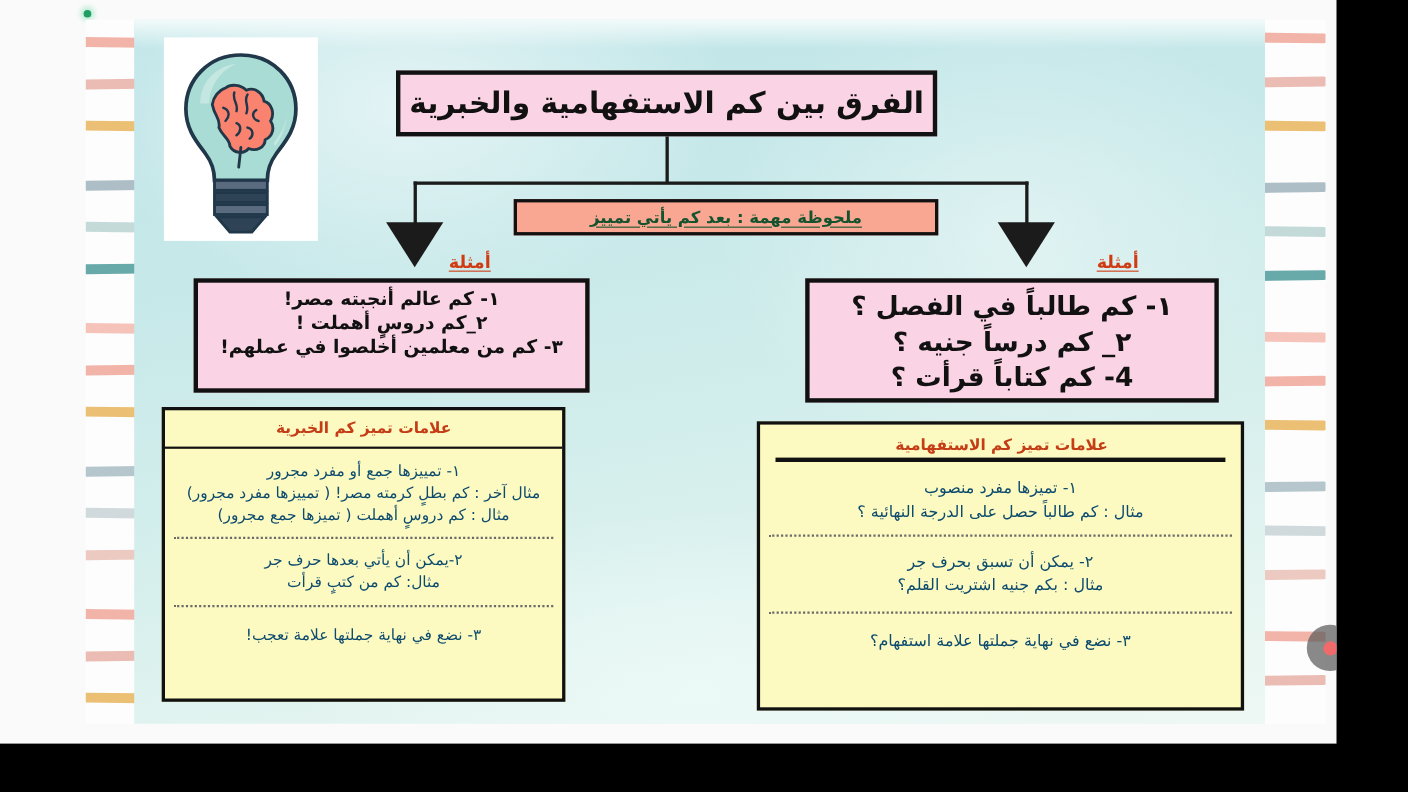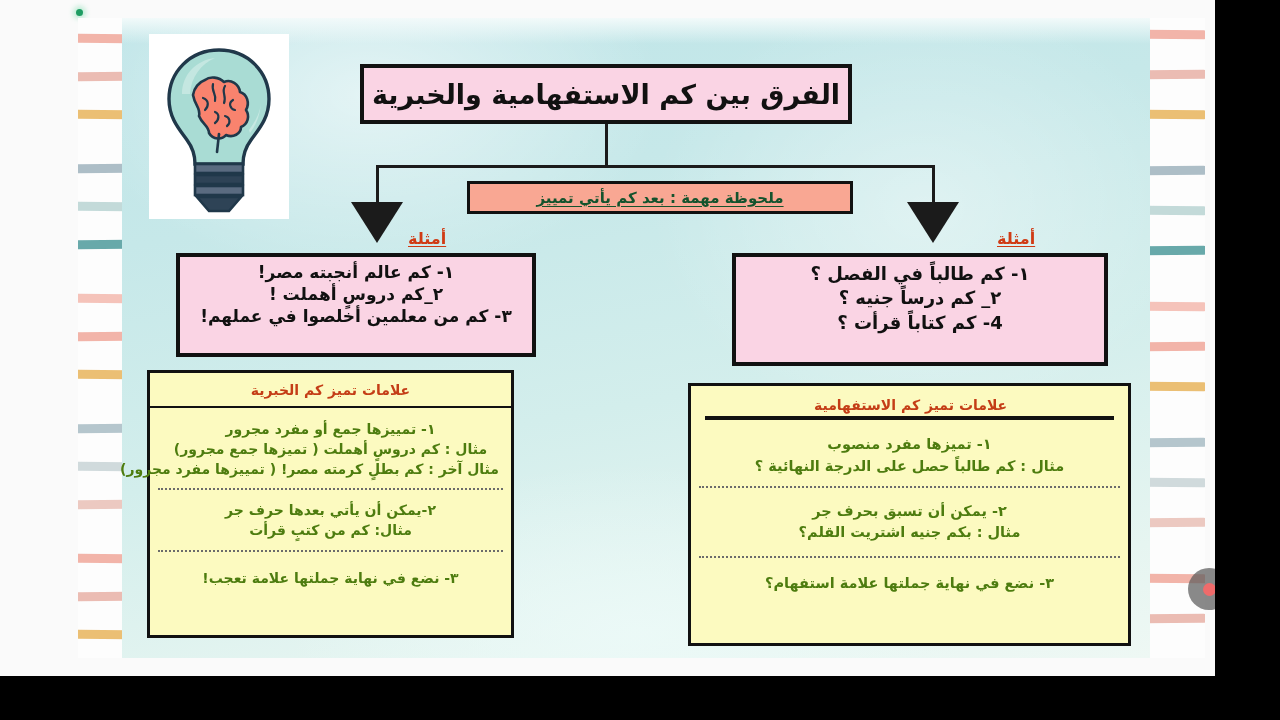--- a/index.html
+++ b/index.html
@@ -104,42 +104,42 @@
     position:absolute;background:#fad4e4;border:4px solid #111;
     box-sizing:border-box;direction:rtl;
     padding:5px 10px 4px 10px;
   }
   .exbox.l{left:54px;top:235px;width:360px;height:104px;}
   .exbox.r{left:610px;top:235px;width:376px;height:113px;}
   .exbox .line{
     font-size:17px;font-weight:bold;color:#111;
     text-align:center;line-height:1.28;white-space:nowrap;
   }
-  .exbox.r .line{font-size:18px;line-height:1.36;}
+  .exbox.r .line{font-size:24px;line-height:1.36;}
 
   
   .ybox{
     position:absolute;background:#fcfac0;border:3px solid #111;
     box-sizing:border-box;direction:rtl;
   }
   .ybox.l{left:25px;top:352px;width:367px;height:268px;}
   .ybox.r{left:566px;top:365px;width:443px;height:263px;}
   .ybox .yhead{
     font-size:14px;font-weight:bold;color:#c43d16;
     text-align:center;padding:9px 0 8px 0;
   }
   .ybox.l .yhead{border-bottom:2px solid #111;}
   .ybox.r .yhead{padding:11px 12px 3px 0;margin-left:14px;}
   .ybox.r .rulewrap{padding:0 14px 0 14px;}
   .ybox.r .rule{height:4px;background:#111;}
   .ybox .group{
     padding:9px 12px 8px 12px;
   }
   .ybox .grow{
-    font-size:14px;font-weight:bold;color:#4d7c0f;
+    font-size:14px;font-weight:normal;color:#0c4a6e;
     text-align:center;line-height:1.42;white-space:nowrap;
   }
   .ybox.r .grow{font-size:14.5px;line-height:1.5;}
   .dotsep{
     margin:0 8px;height:0;border-top:2px dotted #6b6b6b;
   }
   .ybox.l .group.g1{padding-top:12px;}
   .ybox.r .group.g1{padding-top:14px;}
   .ybox.l .group.g2{padding-top:11px;padding-bottom:10px;}
   .ybox.r .group.g2{padding-top:13px;padding-bottom:12px;}
@@ -248,22 +248,22 @@
         <div class="line">١- كم طالباً في الفصل ؟</div>
         <div class="line">٢_ كم درساً جنيه ؟</div>
         <div class="line">4- كم كتاباً قرأت ؟</div>
       </div>
 
       <div class="ybox l">
         <div class="yhead">علامات تميز كم الخبرية</div>
 
         <div class="group g1">
           <div class="grow">١- تمييزها جمع أو مفرد مجرور</div>
+          <div class="grow">مثال آخر : كم بطلٍ كرمته مصر! ( تمييزها مفرد مجرور)</div>
           <div class="grow">مثال : كم دروسٍ أهملت ( تميزها جمع مجرور)</div>
-          <div class="grow">مثال آخر : كم بطلٍ كرمته مصر! ( تمييزها مفرد مجرور)</div>
         </div>
         <div class="dotsep"></div>
 
         <div class="group g2">
           <div class="grow">٢-يمكن أن يأتي بعدها حرف جر</div>
           <div class="grow">مثال: كم من كتبٍ قرأت</div>
         </div>
         <div class="dotsep"></div>
 
         <div class="group g3">

